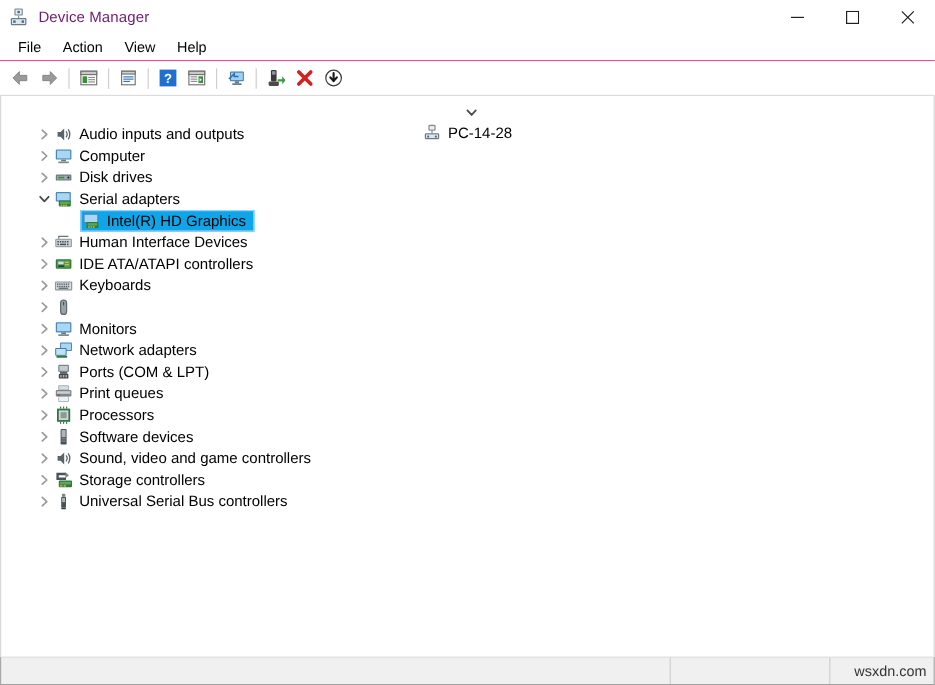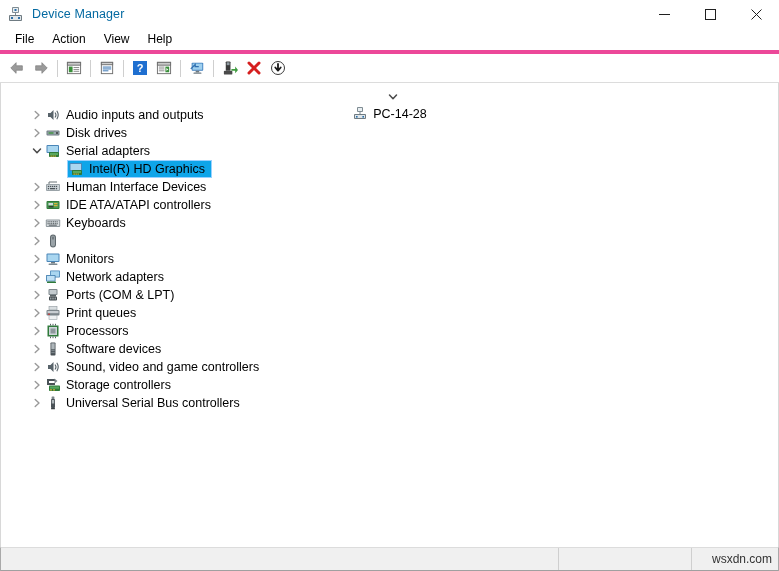--- a/index.html
+++ b/index.html
@@ -41,21 +41,21 @@
   .title-icon {
     margin-left: 7px;
     width: 17px;
     height: 17px;
     position: relative;
     flex: 0 0 auto;
   }
   .title-text {
     margin-left: 8px;
     font-size: 12.5px;
-    color: #0369a1;
+    color: #701a75;
     letter-spacing: 0.1px;
   }
   .wincontrols {
     position: absolute;
     right: 0;
     top: 0;
     height: 28px;
     display: flex;
   }
   .winbtn {
@@ -71,21 +71,21 @@
   .winbtn svg { display:block; }
 
   
   .menubar {
     height: 22px;
     min-height: 22px;
     display: flex;
     align-items: center;
     background: #ffffff;
     padding-left: 6px;
-    border-bottom: 4px solid #ec4899;
+    border-bottom: 1px solid #ec4899;
   }
   .menu-item {
     padding: 2px 9px 3px 9px;
     font-size: 12px;
     color: #000;
     cursor: default;
     white-space: nowrap;
   }
 
   
@@ -391,20 +391,38 @@
         </div>
         <div class="tree-row lvl1">
           <span class="chev">
             <svg width="10" height="10" viewBox="0 0 10 10">
               <path d="M3.2 1.5 L7 5 L3.2 8.5" fill="none" stroke="#9a9a9a" stroke-width="1.4" stroke-linecap="round" stroke-linejoin="round"></path>
             </svg>
           </span>
           <span class="hit">
             <span class="icon-slot">
               <svg class="ic" width="16" height="16" viewBox="0 0 16 16">
+                <rect x="1.5" y="2.5" width="13" height="8.5" rx="1" fill="#4a86b8"></rect>
+                <rect x="2.5" y="3.5" width="11" height="6.5" fill="#a9d6f0"></rect>
+                <rect x="6" y="11" width="4" height="1.5" fill="#6f7b82"></rect>
+                <rect x="3.5" y="12.5" width="9" height="1.5" rx="0.7" fill="#7e8a91"></rect>
+              </svg>
+            </span>
+            <span class="label">Computer</span>
+          </span>
+        </div>
+        <div class="tree-row lvl1">
+          <span class="chev">
+            <svg width="10" height="10" viewBox="0 0 10 10">
+              <path d="M3.2 1.5 L7 5 L3.2 8.5" fill="none" stroke="#9a9a9a" stroke-width="1.4" stroke-linecap="round" stroke-linejoin="round"></path>
+            </svg>
+          </span>
+          <span class="hit">
+            <span class="icon-slot">
+              <svg class="ic" width="16" height="16" viewBox="0 0 16 16">
                 <rect x="1.5" y="5.5" width="13" height="5" rx="1" fill="#6d7a80"></rect>
                 <rect x="2.5" y="6.5" width="11" height="3" fill="#9daab1"></rect>
                 <rect x="3.5" y="7.3" width="5" height="1.4" fill="#3d8f3d"></rect>
                 <circle cx="12" cy="8" r="0.9" fill="#2b2b2b"></circle>
               </svg>
             </span>
             <span class="label">Disk drives</span>
           </span>
         </div>
         <div class="tree-row lvl1">

